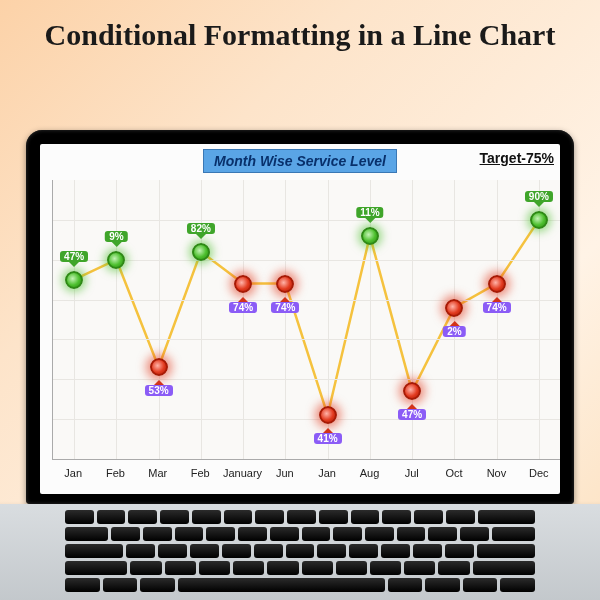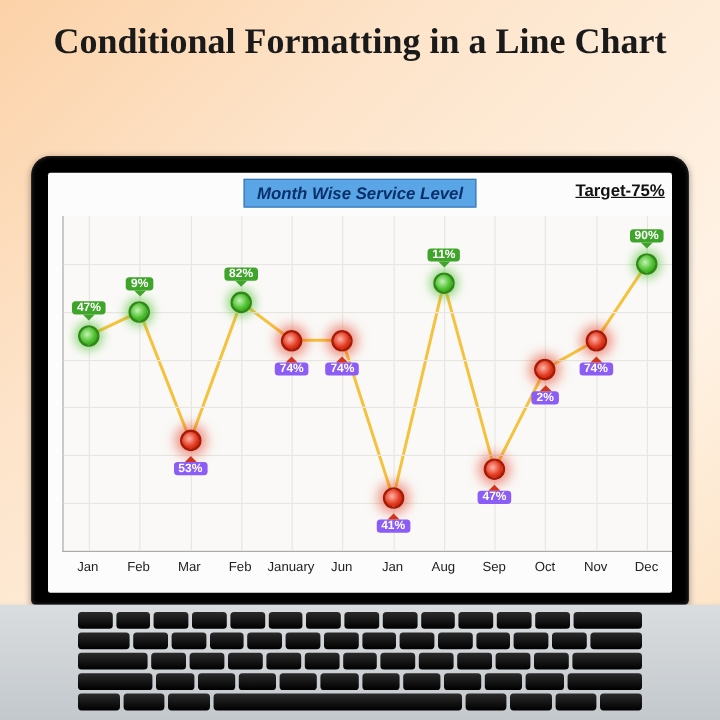--- a/index.html
+++ b/index.html
@@ -288,21 +288,21 @@
 
         <div class="xaxis" id="xaxis">
             <div class="tick">Jan</div>
             <div class="tick">Feb</div>
             <div class="tick">Mar</div>
             <div class="tick">Feb</div>
             <div class="tick">January</div>
             <div class="tick">Jun</div>
             <div class="tick">Jan</div>
             <div class="tick">Aug</div>
-            <div class="tick">Sep</div>
+            <div class="tick">Jul</div>
             <div class="tick">Oct</div>
             <div class="tick">Nov</div>
             <div class="tick">Dec</div>
           </div>
 
       </div>
     </div>
 
     <div class="keyboard-deck">
       <div class="kb">

